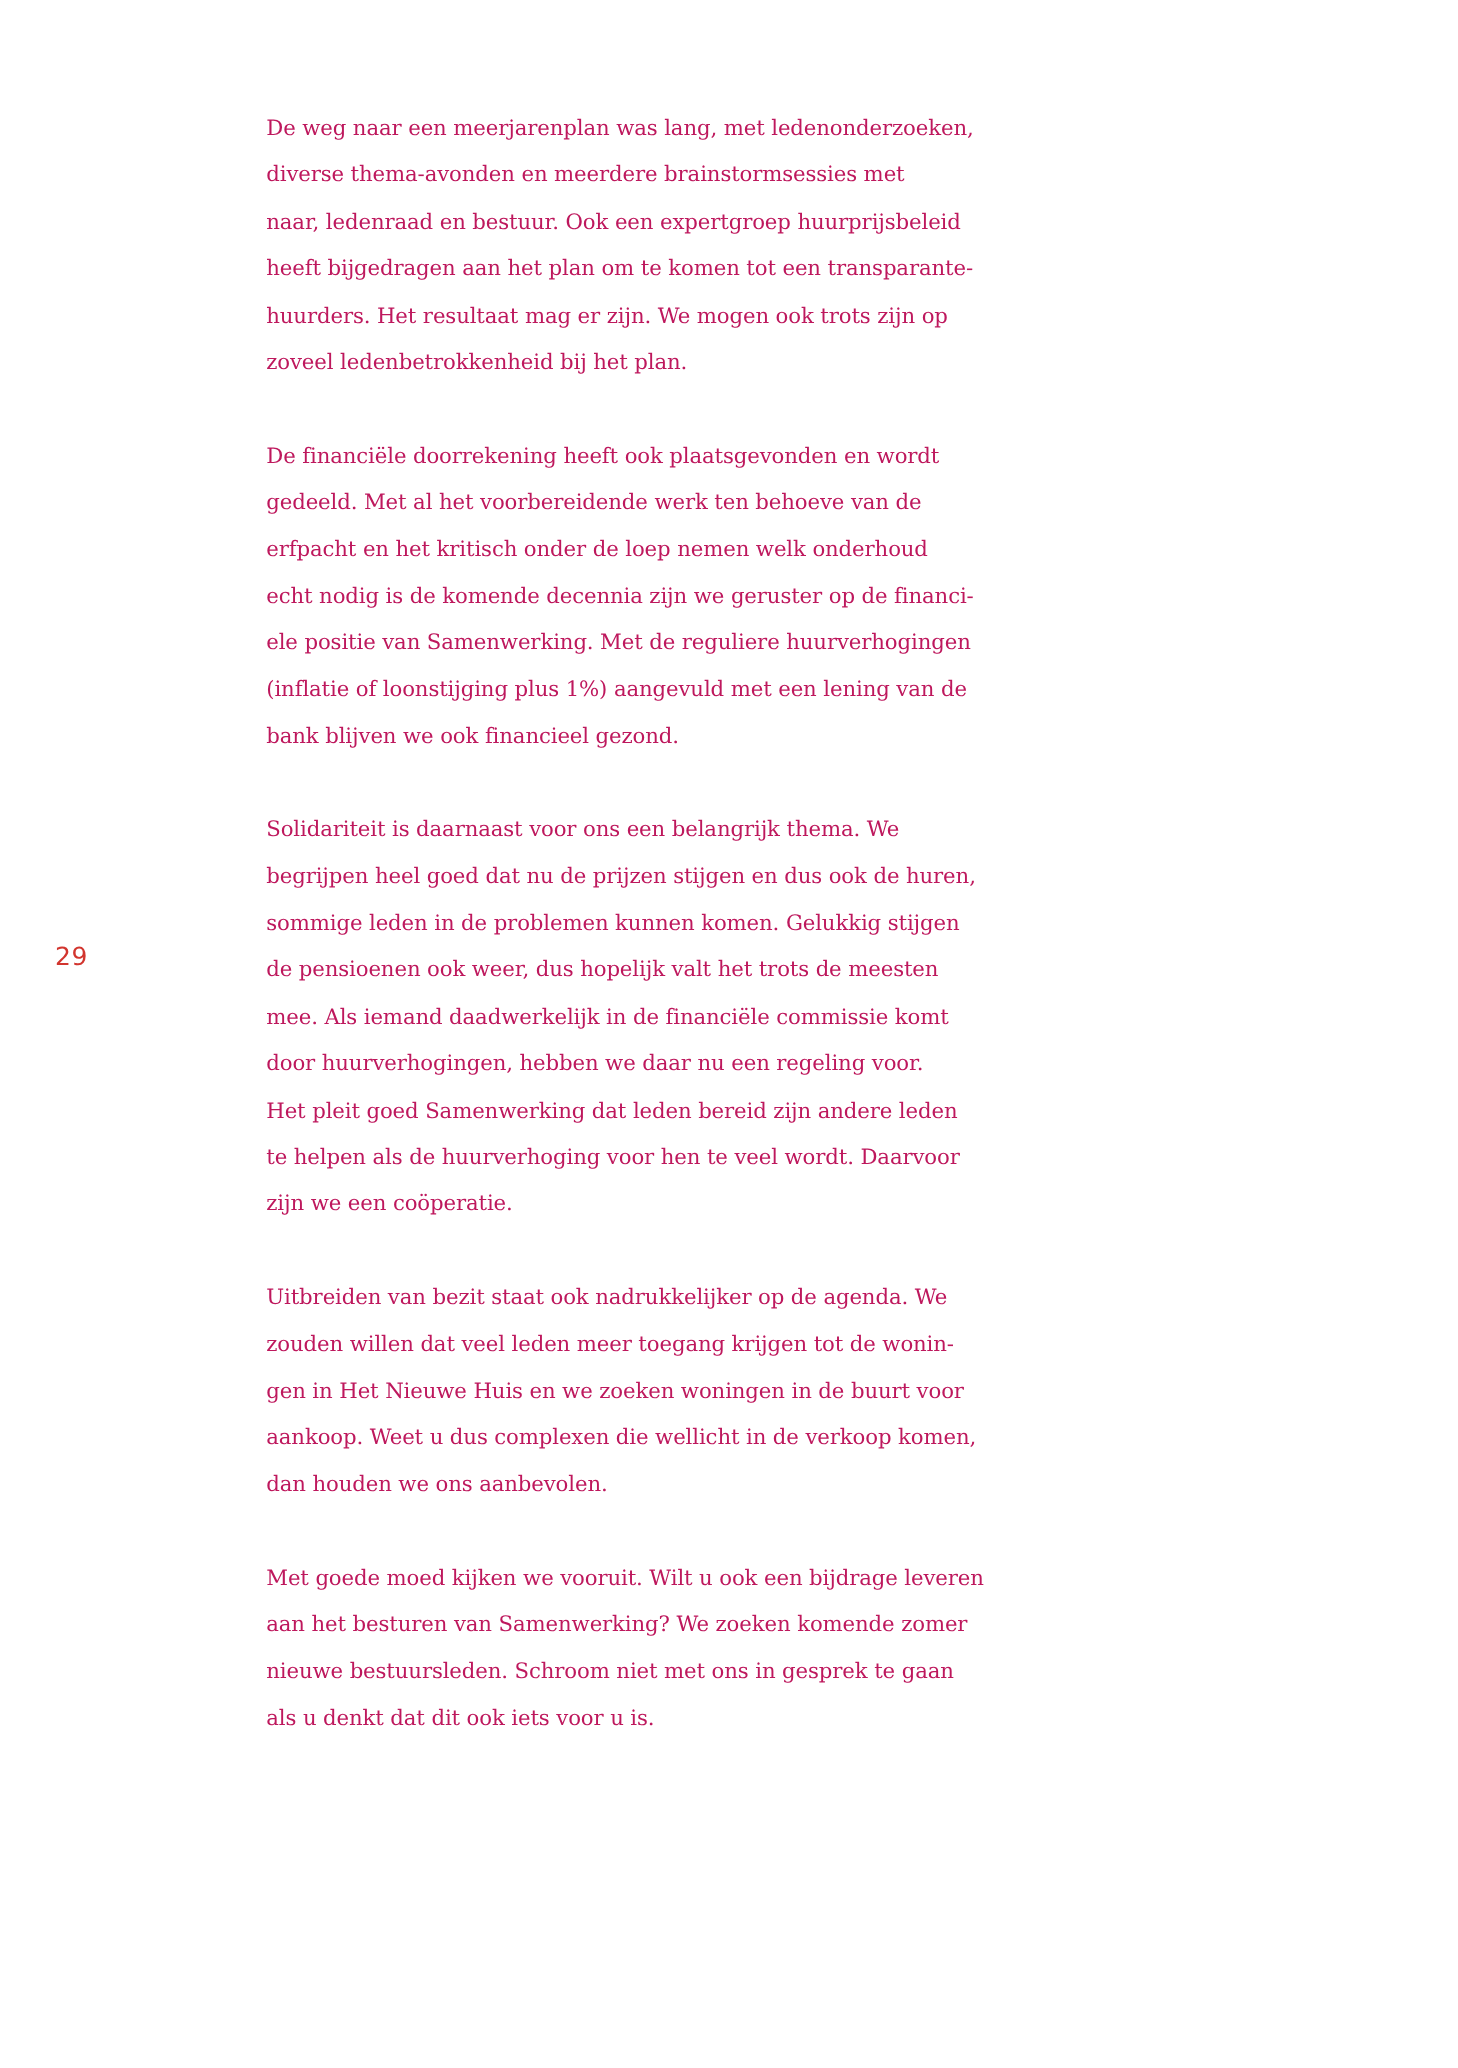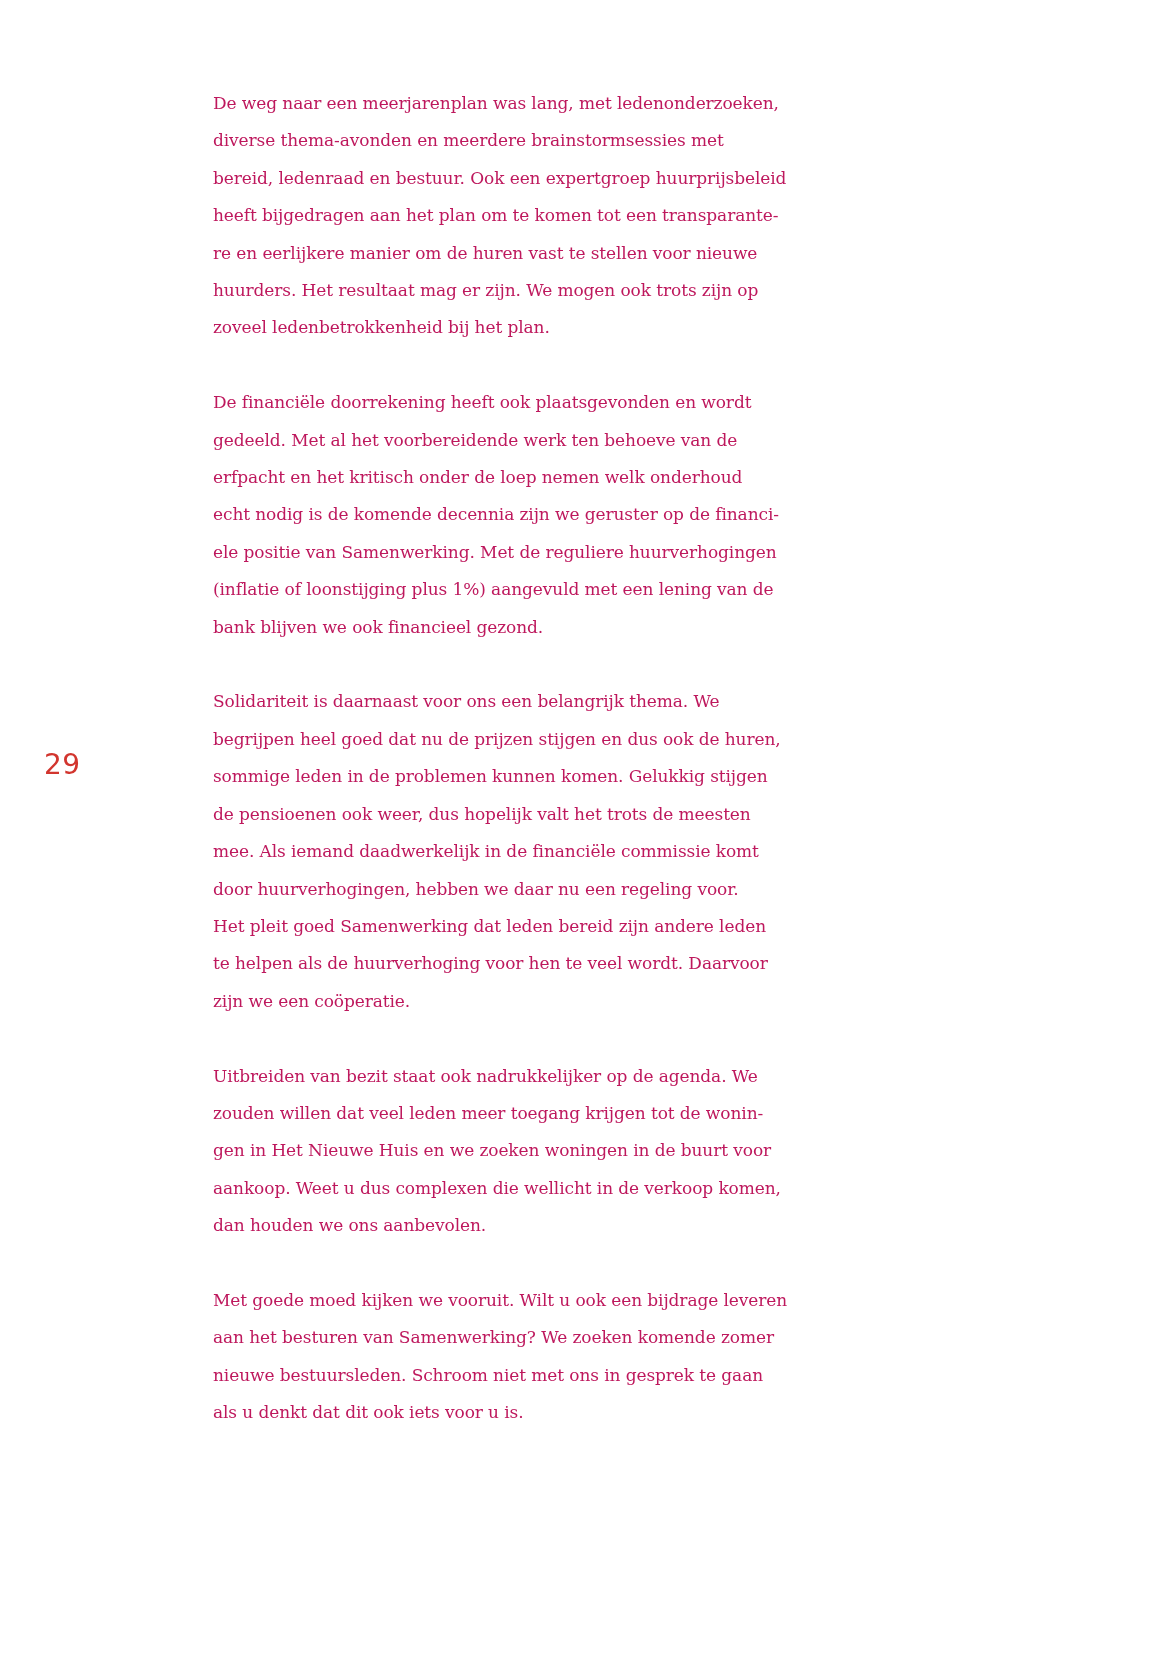--- a/index.html
+++ b/index.html
@@ -19,21 +19,21 @@
     top: 0;
     width: 1166px;
     height: 1654px;
     background: #ffffff;
   }
   .page-number {
     position: absolute;
     left: 44px;
     top: 752px;
     font-family: "DejaVu Sans", sans-serif;
-    font-size: 28px;
+    font-size: 20px;
     line-height: 26px;
     color: #d2352e;
     letter-spacing: 0.5px;
   }
   .body-text {
     position: absolute;
     left: 182px;
     top: 85px;
     width: 900px;
     font-family: "DejaVu Serif", serif;
@@ -56,23 +56,22 @@
 
 <div class="page">
 
   <div class="page-number">29</div>
 
   <div class="body-text">
 
     <p class="para">
       <span class="line">De weg naar een meerjarenplan was lang, met ledenonderzoeken,</span>
       <span class="line">diverse thema-avonden en meerdere brainstormsessies met</span>
-      <span class="line">bereid, ledenraad en bestuur. Ook een expertgroep huurprijsbeleid</span>
+      <span class="line">naar, ledenraad en bestuur. Ook een expertgroep huurprijsbeleid</span>
       <span class="line">heeft bijgedragen aan het plan om te komen tot een transparante-</span>
-      <span class="line">re en eerlijkere manier om de huren vast te stellen voor nieuwe</span>
       <span class="line">huurders. Het resultaat mag er zijn. We mogen ook trots zijn op</span>
       <span class="line">zoveel ledenbetrokkenheid bij het plan.</span>
     </p>
 
     <p class="para">
       <span class="line">De financiële doorrekening heeft ook plaatsgevonden en wordt</span>
       <span class="line">gedeeld. Met al het voorbereidende werk ten behoeve van de</span>
       <span class="line">erfpacht en het kritisch onder de loep nemen welk onderhoud</span>
       <span class="line">echt nodig is de komende decennia zijn we geruster op de financi-</span>
       <span class="line">ele positie van Samenwerking. Met de reguliere huurverhogingen</span>

